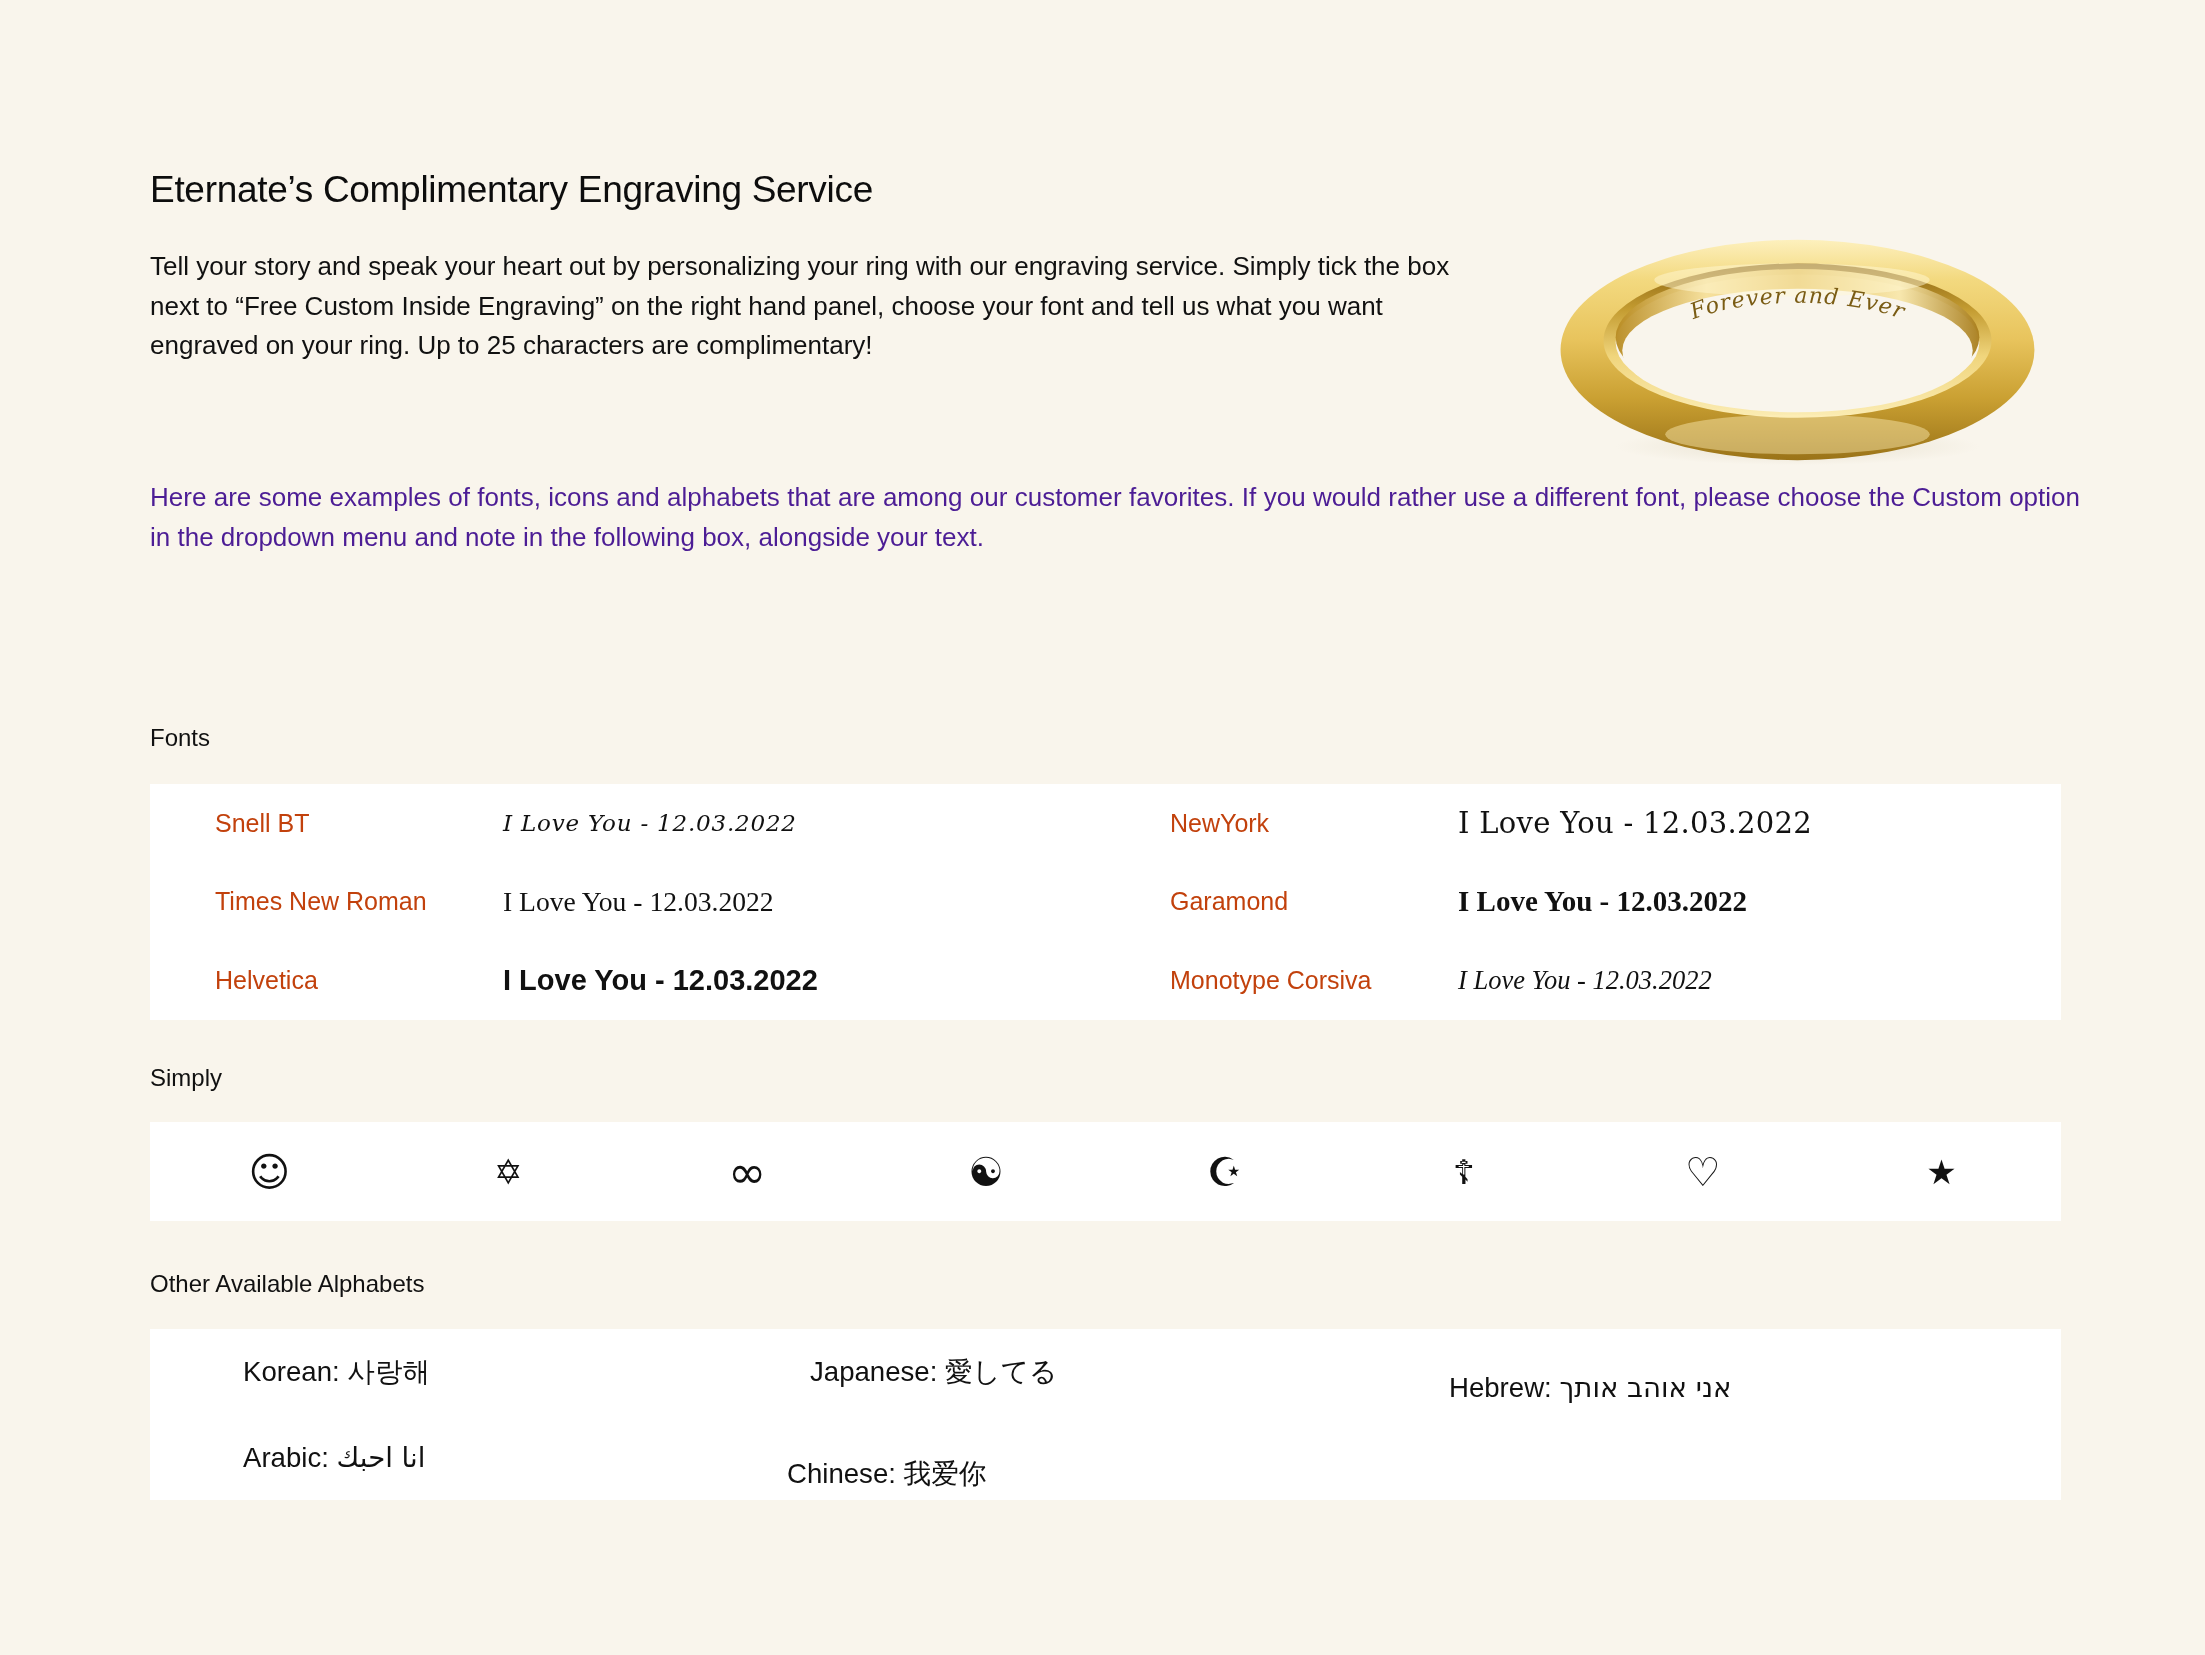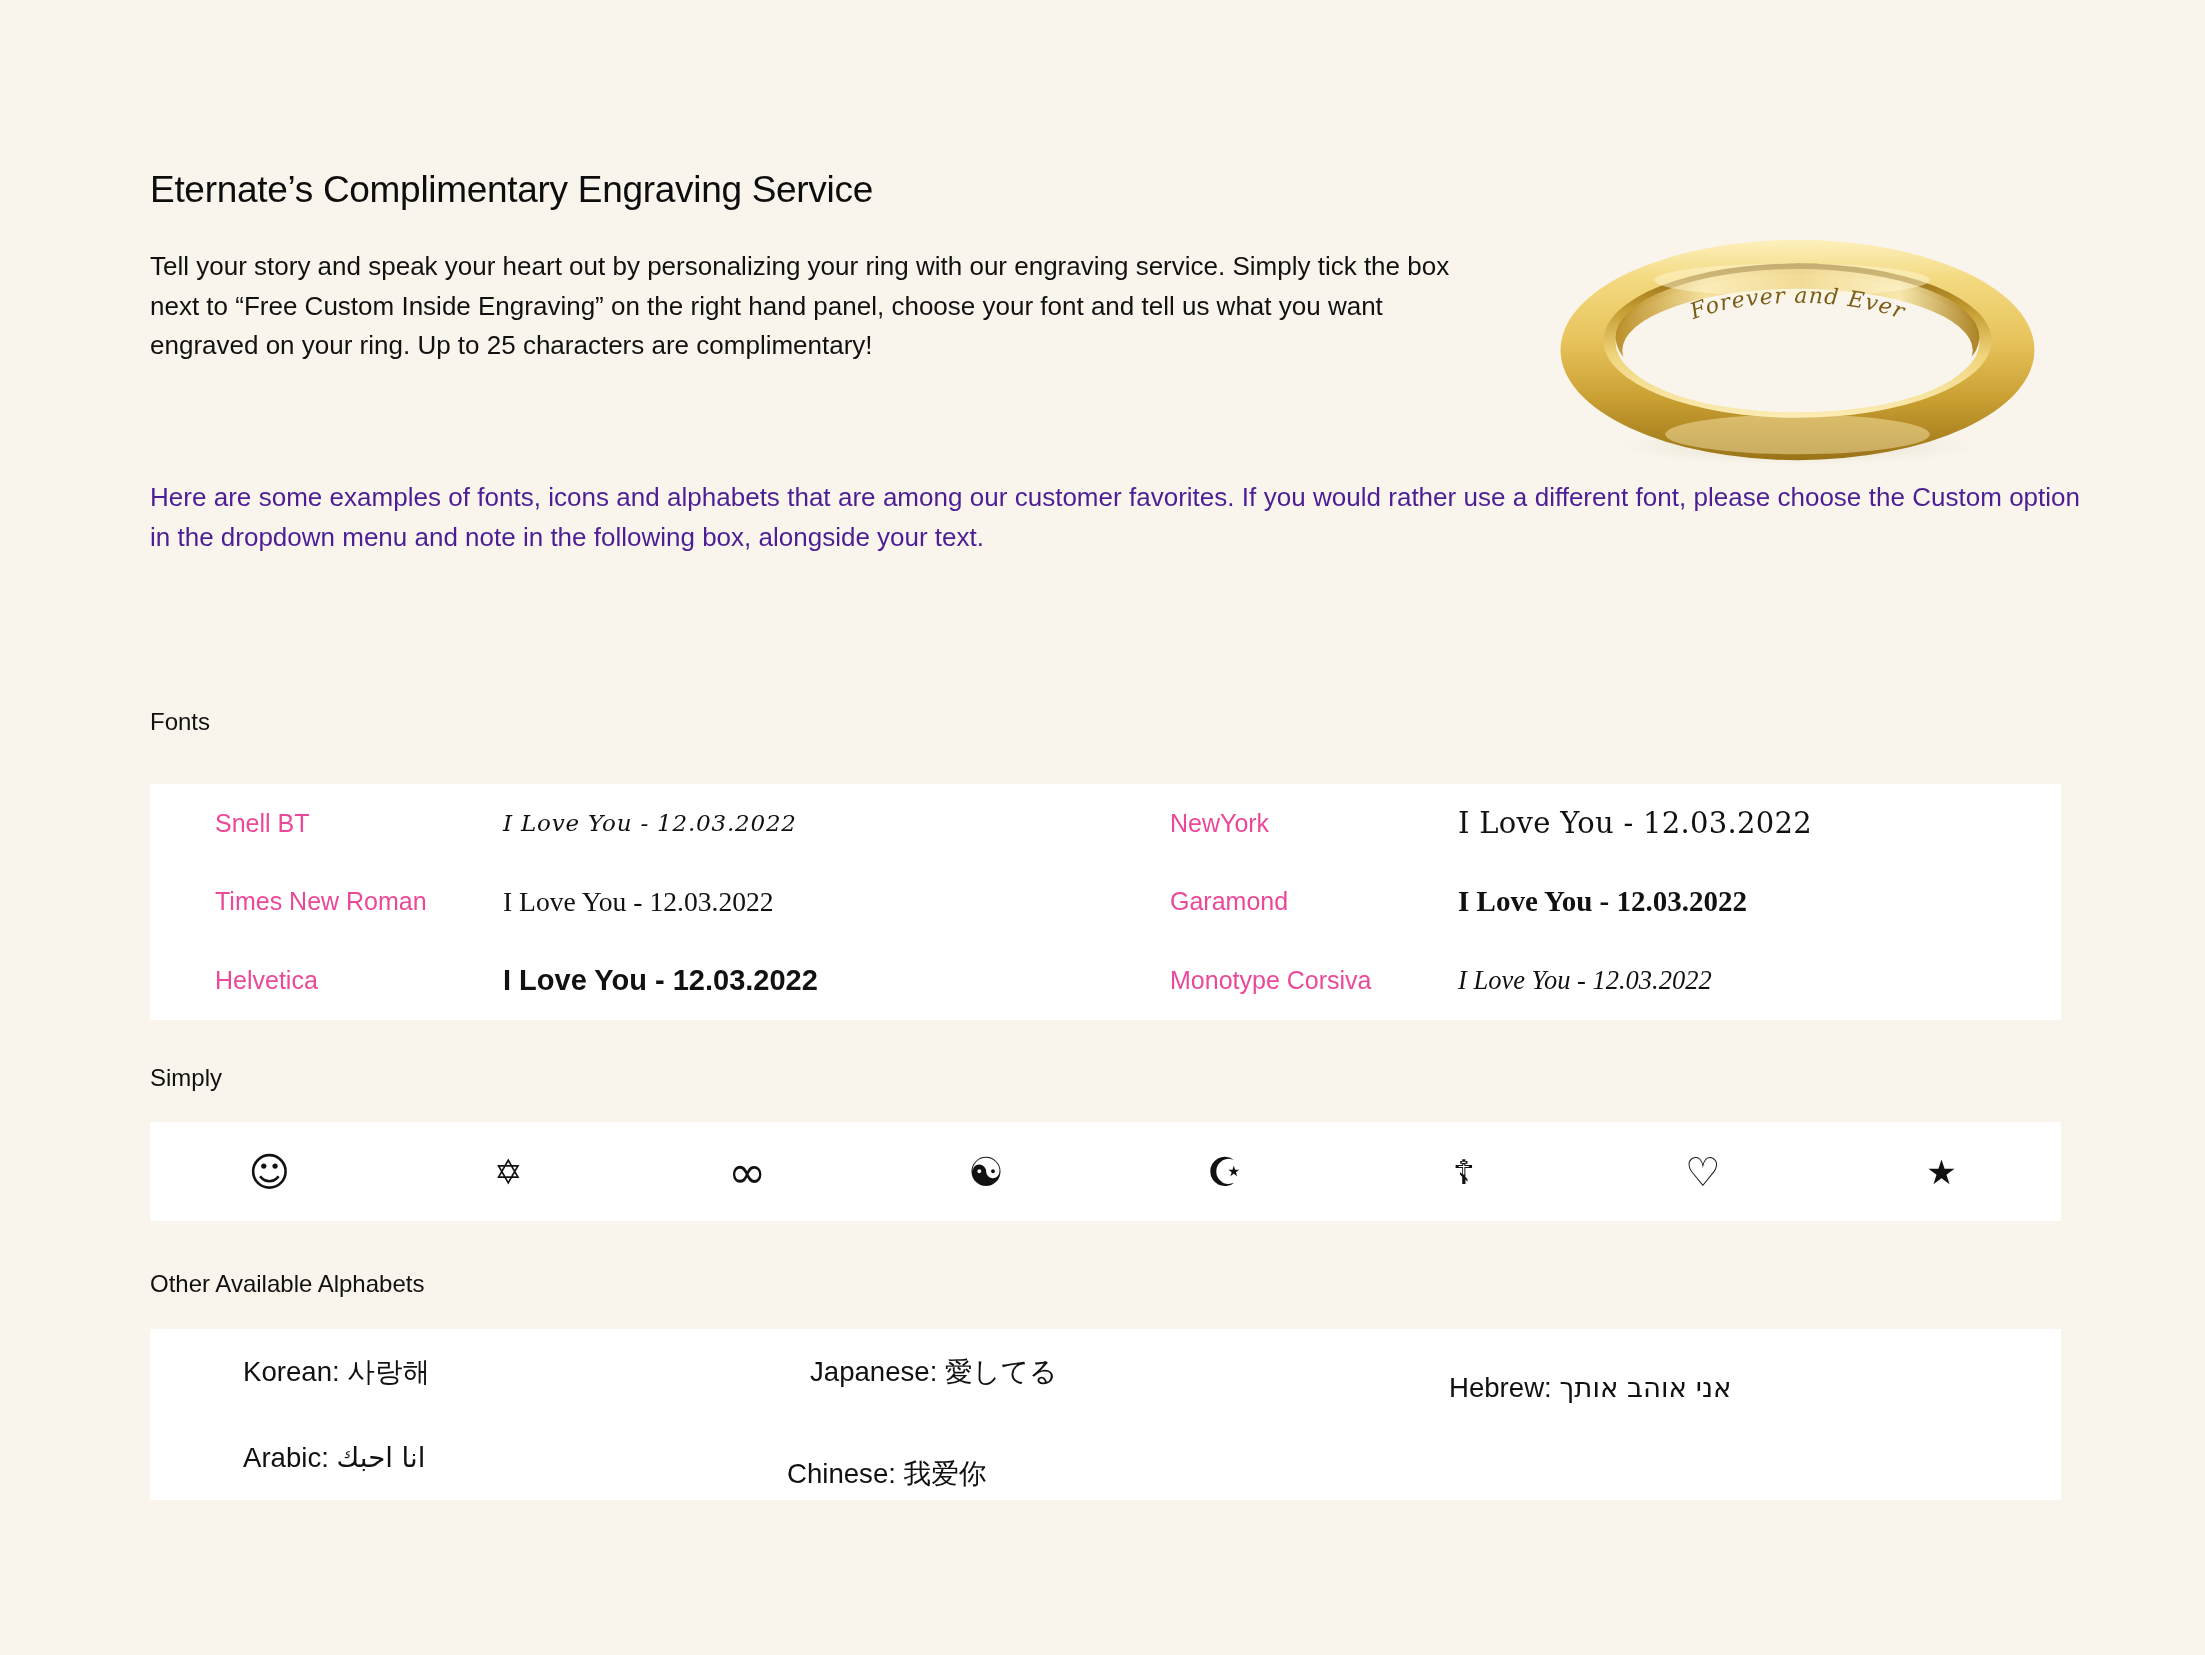--- a/index.html
+++ b/index.html
@@ -66,21 +66,21 @@
   }
   .ring-svg { display: block; }
 
   
   .section-label {
     position: absolute;
     left: 150px;
     font-size: 24px;
     color: #111;
   }
-  .label-fonts { top: 708px; }
+  .label-fonts { top: 724px; }
   .label-icons { top: 1064px; }
   .label-alphabets { top: 1270px; }
 
   
   .panel {
     position: absolute;
     left: 150px;
     background: #ffffff;
     box-sizing: border-box;
   }
@@ -110,21 +110,21 @@
   }
   .font-cell {
     display: flex;
     align-items: center;
   }
   .font-name {
     width: 353px;
     padding-left: 65px;
     box-sizing: border-box;
     font-size: 25px;
-    color: #ec4899;
+    color: #c2410c;
     white-space: nowrap;
   }
   .font-sample {
     font-size: 25px;
     color: #111;
     white-space: nowrap;
   }
   .s-snell {
     font-family: "DejaVu Serif", serif;
     font-style: italic;

